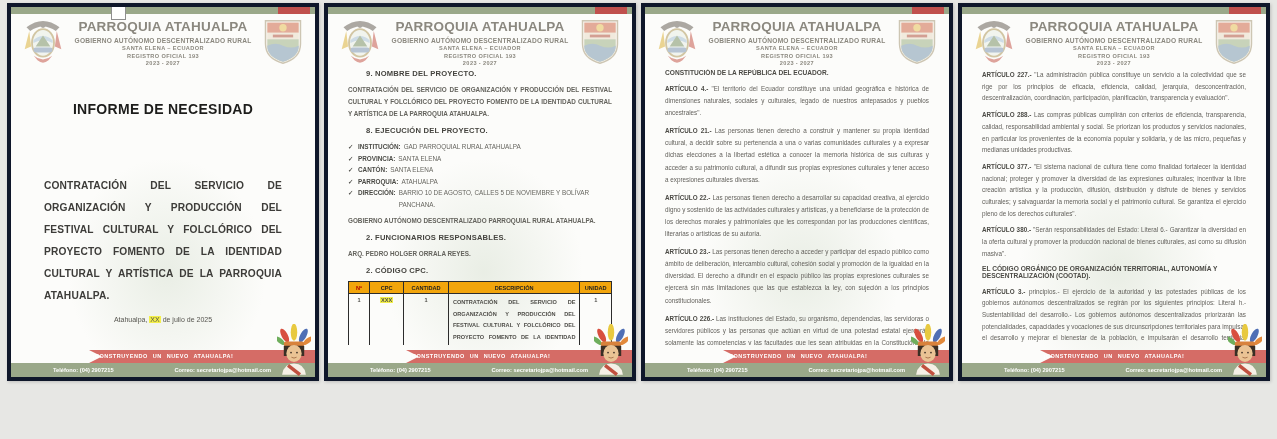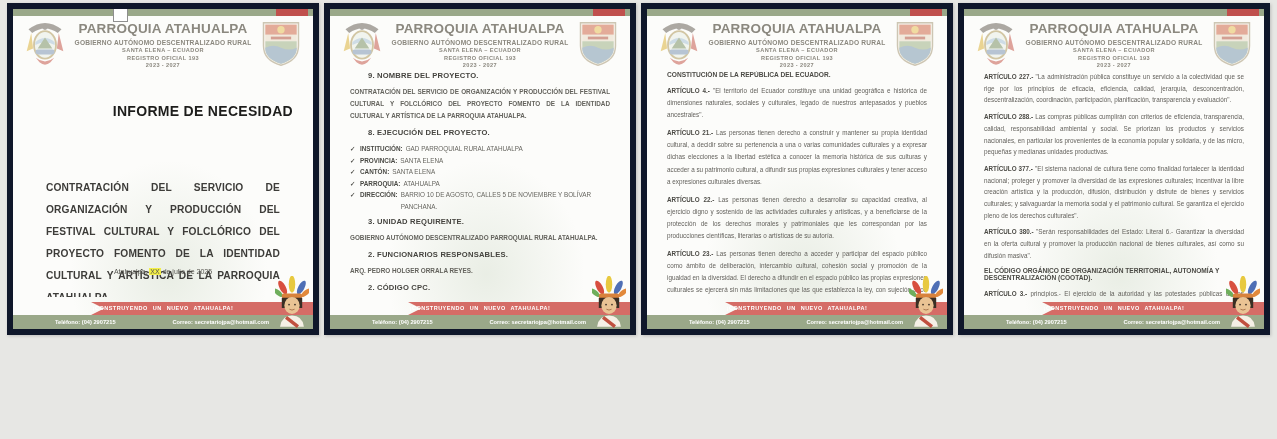--- a/index.html
+++ b/index.html
@@ -5,23 +5,23 @@
   html,body { margin:0; padding:0; }
   body {
     width:1277px; height:439px;
     background:#e7e7e4;
     font-family:"Liberation Sans", sans-serif;
     overflow:hidden;
   }
   .pages { display:flex; gap:5px; padding:3px 7px; }
   .page {
     position:relative; flex:none;
-    width:312px; height:332px;
+    width:312px; height:378px;
     background:#fcfcfa;
-    border:6px solid #0f172a;
+    border:4px solid #0f172a;
     box-shadow:1px 1px 3px rgba(0,0,0,.18);
     overflow:hidden;
     box-sizing:border-box;
     padding-left:22px;
   }
   
   .strip { position:absolute; top:0; left:0; right:0; height:7px; display:flex; }
   .strip-green { flex:1; background:#9aa889; }
   .strip-red { width:32px; background:#c0504d; }
   .strip-tail { width:5px; background:#9aa889; }
@@ -32,21 +32,21 @@
   .h-title { font-size:13.5px; font-weight:bold; letter-spacing:.2px; line-height:1.15; }
   .h-sub1 { font-size:6.6px; font-weight:bold; margin-top:2px; letter-spacing:.2px; }
   .h-sub  { font-size:5.6px; font-weight:bold; margin-top:1.5px; letter-spacing:.4px; }
   
   .wm { position:absolute; left:56px; top:150px; width:200px; height:230px;
         background:radial-gradient(ellipse at center, rgba(190,205,180,.30), rgba(190,205,180,0) 70%);
         pointer-events:none; }
   
   .p-body { position:absolute; top:62px; left:20px; right:20px; bottom:32px; overflow:hidden; }
   
-  .p1-title { margin-top:32px; text-align:right; font-size:14px; font-weight:800; color:#1d1d1b; letter-spacing:.3px; }
+  .p1-title { margin-top:32px; text-align:center; font-size:14px; font-weight:800; color:#1d1d1b; letter-spacing:.3px; }
   .p1-text { margin:58px 13px 0 13px; font-size:10.2px; font-weight:bold; color:#3d3c39; text-align:justify; line-height:2.15; letter-spacing:.15px; }
   .p1-date { position:absolute; bottom:22px; left:0; right:0; text-align:center; font-size:7px; color:#56554f; }
   .hl { background:#f3ef49; padding:0 1px; }
   
   .sec-h { font-size:7.6px; font-weight:800; color:#45443f; letter-spacing:.2px; margin:0 0 6px 18px; }
   .para { font-size:6.35px; font-weight:bold; color:#64635d; text-align:justify; line-height:12px; margin:0 0 6px 0; }
   .chk { display:flex; font-size:6.35px; line-height:11.5px; color:#5d5c57; margin:0; }
   .chk .mark { width:10px; flex:none; color:#4a4a45; font-weight:bold; }
   .chk .lbl { font-weight:800; color:#4a4a45; margin-right:3px; white-space:nowrap; }
   .chk .val { font-weight:normal; color:#66655f; }
@@ -200,21 +200,20 @@
           <span class="mark">✓</span>
           <span class="lbl">PARROQUIA:</span>
           <span class="val">ATAHUALPA</span>
         </div>
       <div class="chk">
           <span class="mark">✓</span>
           <span class="lbl">DIRECCIÓN:</span>
           <span class="val">BARRIO 10 DE AGOSTO, CALLES 5 DE NOVIEMBRE Y BOLÍVAR PANCHANA.</span>
         </div>
       <div class="gap"></div>
-      <div class="sec-h">3. UNIDAD REQUIRENTE.</div>
       <p class="para">GOBIERNO AUTÓNOMO DESCENTRALIZADO PARROQUIAL RURAL ATAHUALPA.</p>
       <div class="sec-h">2. FUNCIONARIOS RESPONSABLES.</div>
       <p class="para">ARQ. PEDRO HOLGER ORRALA REYES.</p>
       <div class="sec-h">2. CÓDIGO CPC.</div>
       <table class="cpc-table">
         <colgroup>
             <col style="width:8%">
             <col style="width:13%">
             <col style="width:17%">
             <col style="width:50%">

